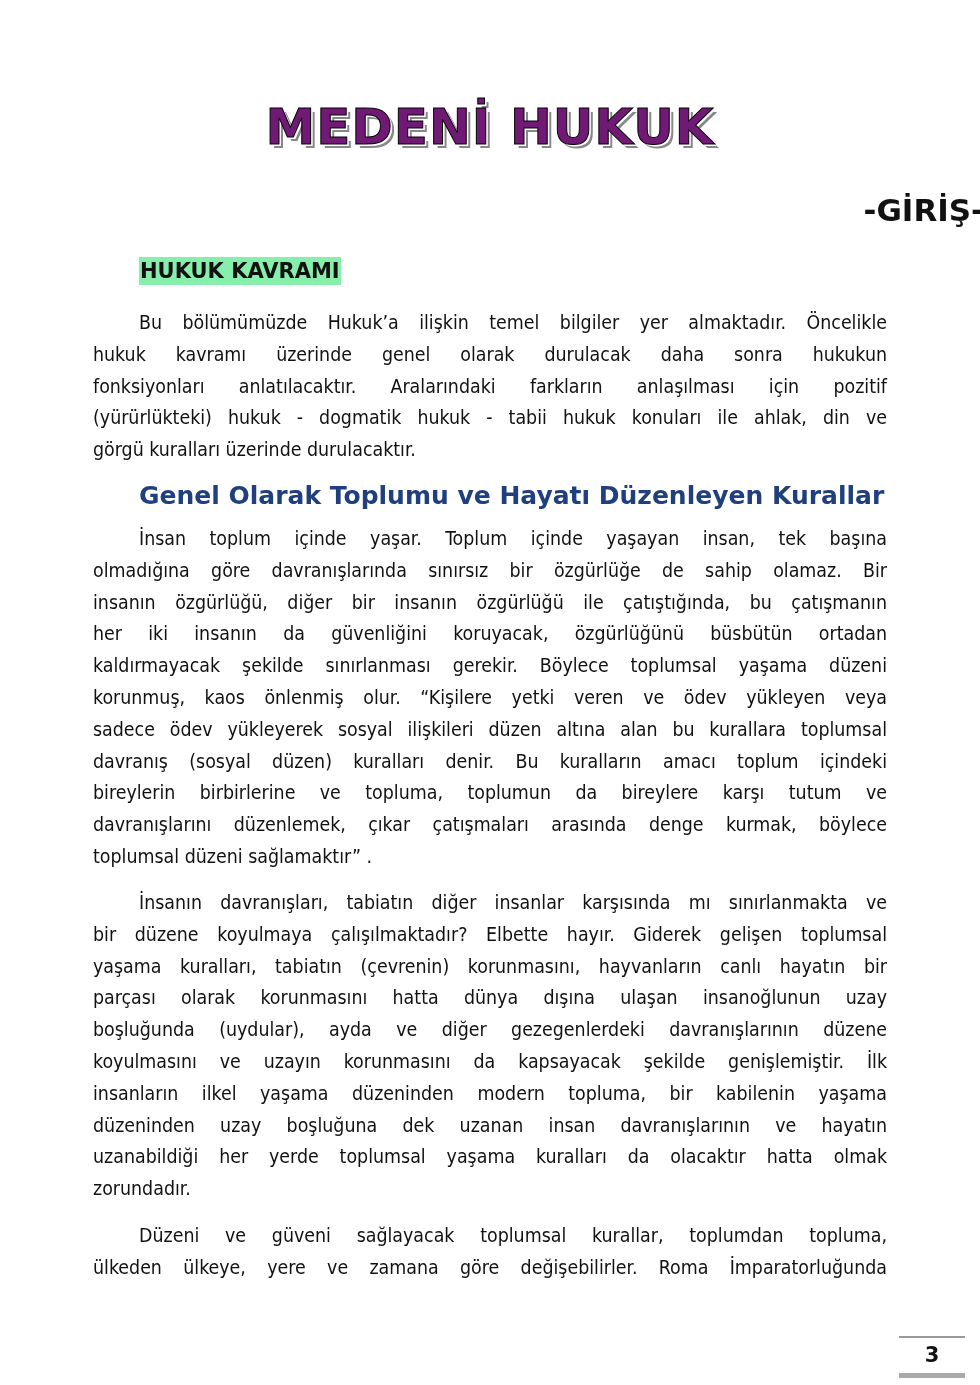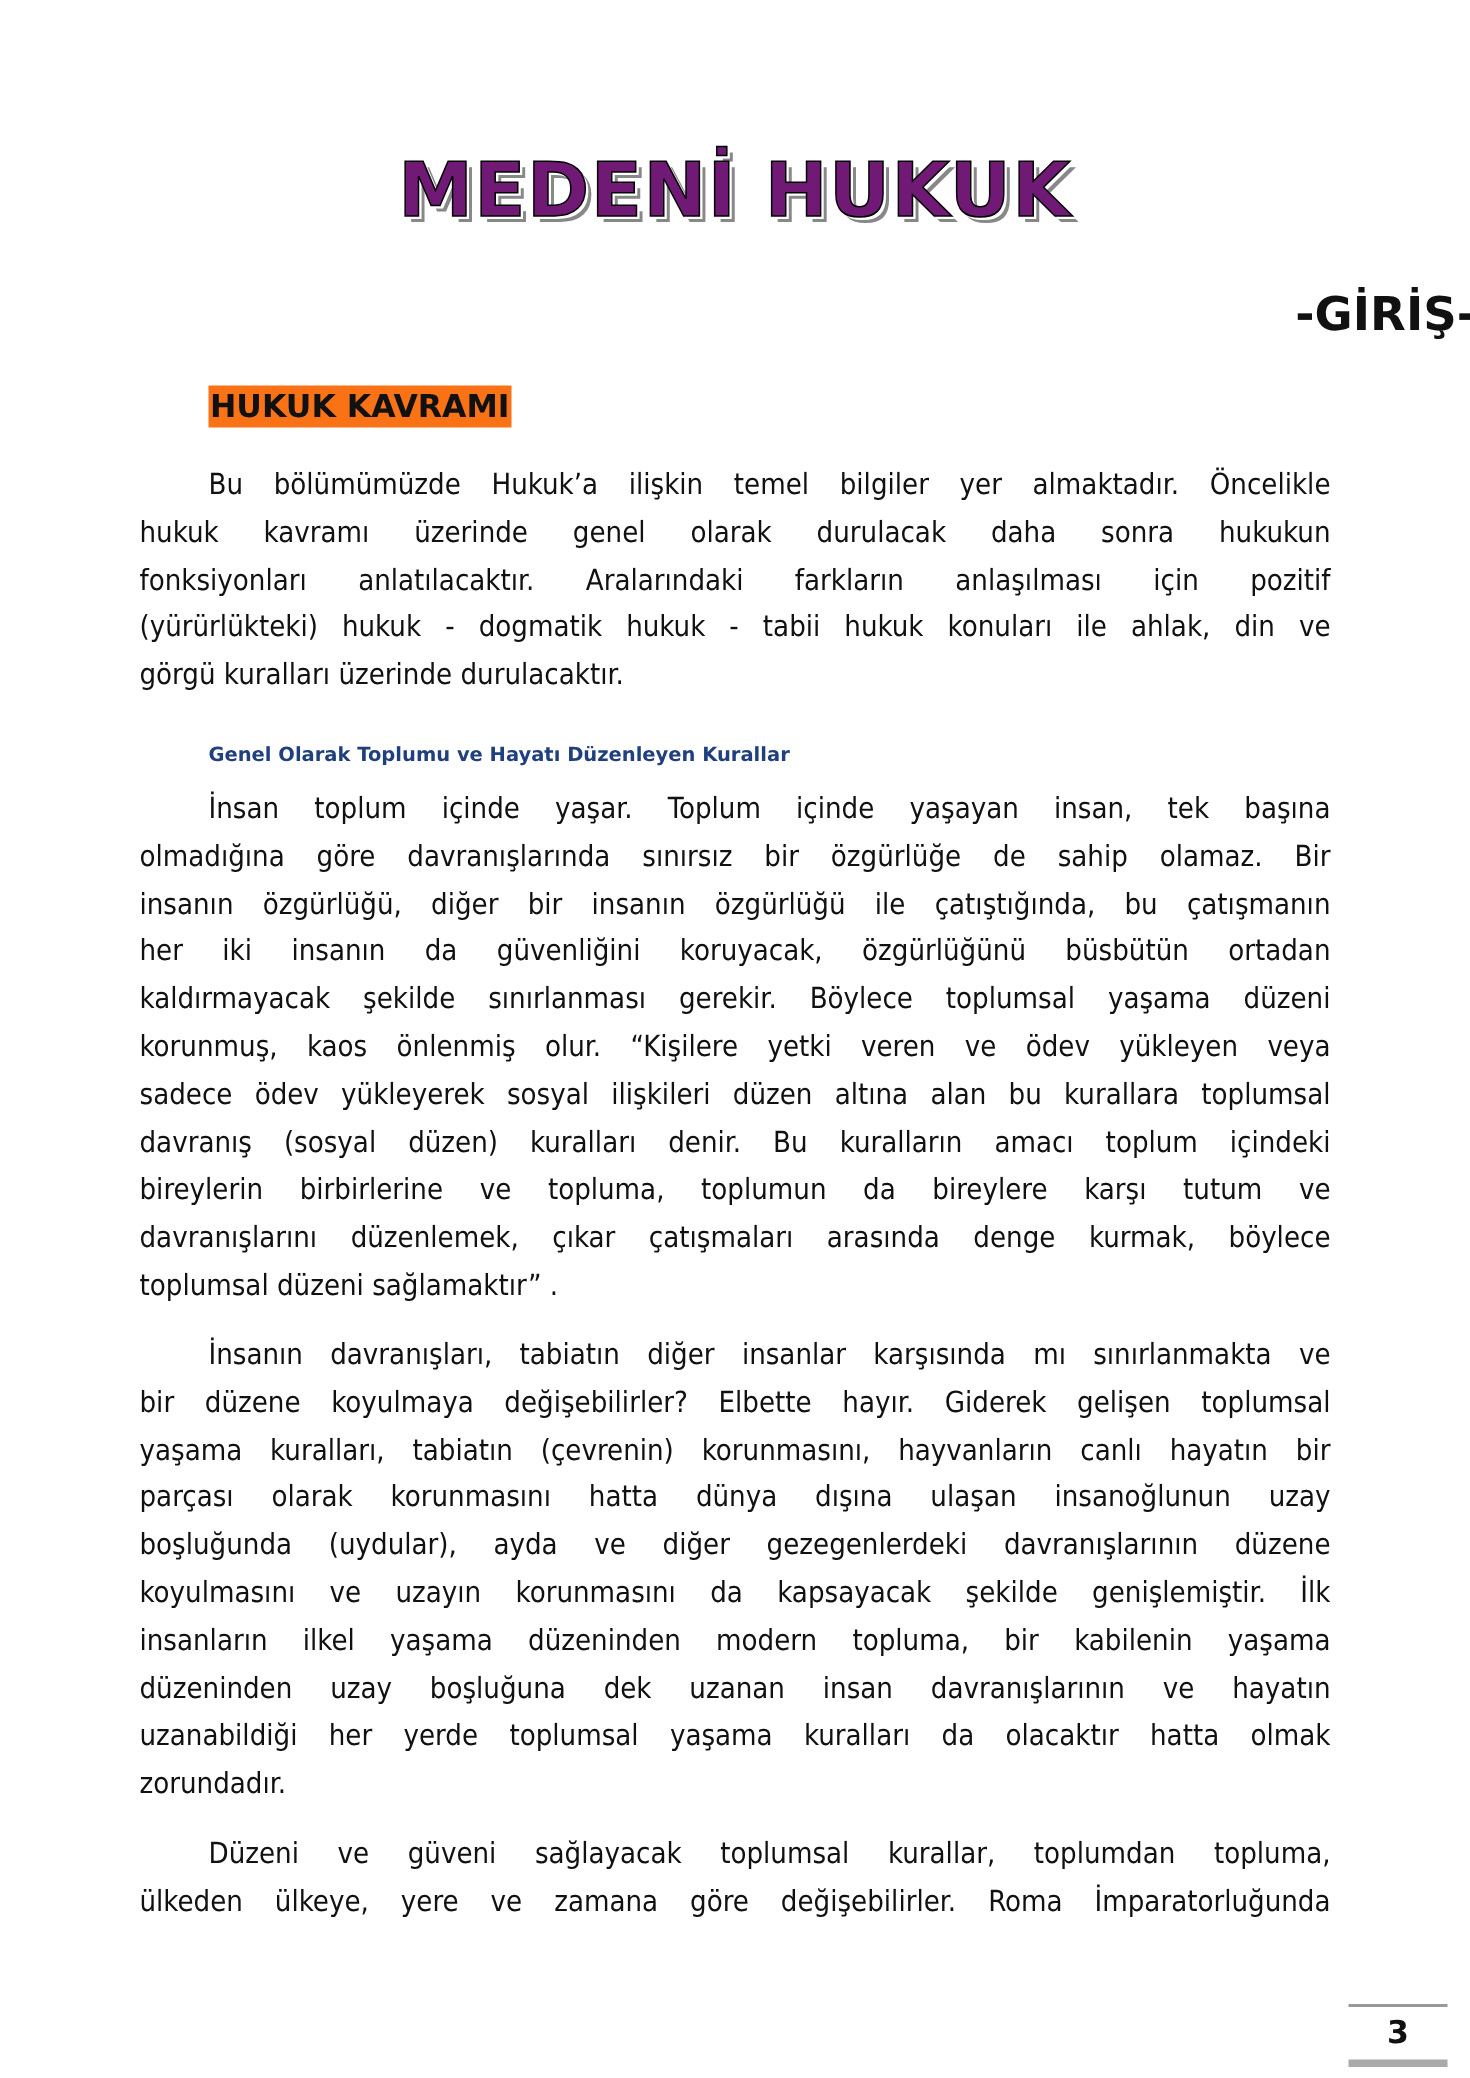--- a/index.html
+++ b/index.html
@@ -12,26 +12,26 @@
       text-shadow: 2px 2px 0 #fff, 4px 4px 0 #888;
       -webkit-text-stroke: 1px #000;
     }
     .subtitle {
       position: absolute; left: 0; width: 980px; top: 192px; text-align: right;
       font-weight: bold; font-size: 31px; color: #111; padding-left: 0;
     }
     .subtitle span { position: relative; left: 4px; }
     .h1 {
       position: absolute; left: 139px; top: 257px;
-      font-weight: bold; font-size: 21px; background: #f97316; padding: 2px 1px 2px 1px;
+      font-weight: bold; font-size: 21px; background: #86efac; padding: 2px 1px 2px 1px;
       color: #111;
     }
     .h2 {
-      position: absolute; left: 139px; top: 496px;
-      font-weight: bold; font-size: 13px; color: #1f3f7f;
+      position: absolute; left: 139px; top: 481px;
+      font-weight: bold; font-size: 25px; color: #1f3f7f;
     }
     .para {
       position: absolute; left: 93px; width: 794px;
       font-size: 19.4px; line-height: 31.8px; text-align: justify;
       text-align-last: left; text-indent: 46px; margin: 0;
       font-family: "DejaVu Sans Condensed", "DejaVu Sans", sans-serif;
       font-stretch: condensed;
     }
     .line { display: block; text-align: justify; text-align-last: justify; white-space: nowrap; }
     .line.last { text-align-last: left; }
@@ -72,21 +72,21 @@
   <span class="line">korunmuş, kaos önlenmiş olur. “Kişilere yetki veren ve ödev yükleyen veya</span>
   <span class="line">sadece ödev yükleyerek sosyal ilişkileri düzen altına alan bu kurallara toplumsal</span>
   <span class="line">davranış (sosyal düzen) kuralları denir. Bu kuralların amacı toplum içindeki</span>
   <span class="line">bireylerin birbirlerine ve topluma, toplumun da bireylere karşı tutum ve</span>
   <span class="line">davranışlarını düzenlemek, çıkar çatışmaları arasında denge kurmak, böylece</span>
   <span class="line last">toplumsal düzeni sağlamaktır” .</span>
 </div>
 
 <div class="para" style="top:887px;">
   <span class="line first">İnsanın davranışları, tabiatın diğer insanlar karşısında mı sınırlanmakta ve</span>
-  <span class="line">bir düzene koyulmaya değişebilirler? Elbette hayır. Giderek gelişen toplumsal</span>
+  <span class="line">bir düzene koyulmaya çalışılmaktadır? Elbette hayır. Giderek gelişen toplumsal</span>
   <span class="line">yaşama kuralları, tabiatın (çevrenin) korunmasını, hayvanların canlı hayatın bir</span>
   <span class="line">parçası olarak korunmasını hatta dünya dışına ulaşan insanoğlunun uzay</span>
   <span class="line">boşluğunda (uydular), ayda ve diğer gezegenlerdeki davranışlarının düzene</span>
   <span class="line">koyulmasını ve uzayın korunmasını da kapsayacak şekilde genişlemiştir. İlk</span>
   <span class="line">insanların ilkel yaşama düzeninden modern topluma, bir kabilenin yaşama</span>
   <span class="line">düzeninden uzay boşluğuna dek uzanan insan davranışlarının ve hayatın</span>
   <span class="line">uzanabildiği her yerde toplumsal yaşama kuralları da olacaktır hatta olmak</span>
   <span class="line last">zorundadır.</span>
 </div>
 

